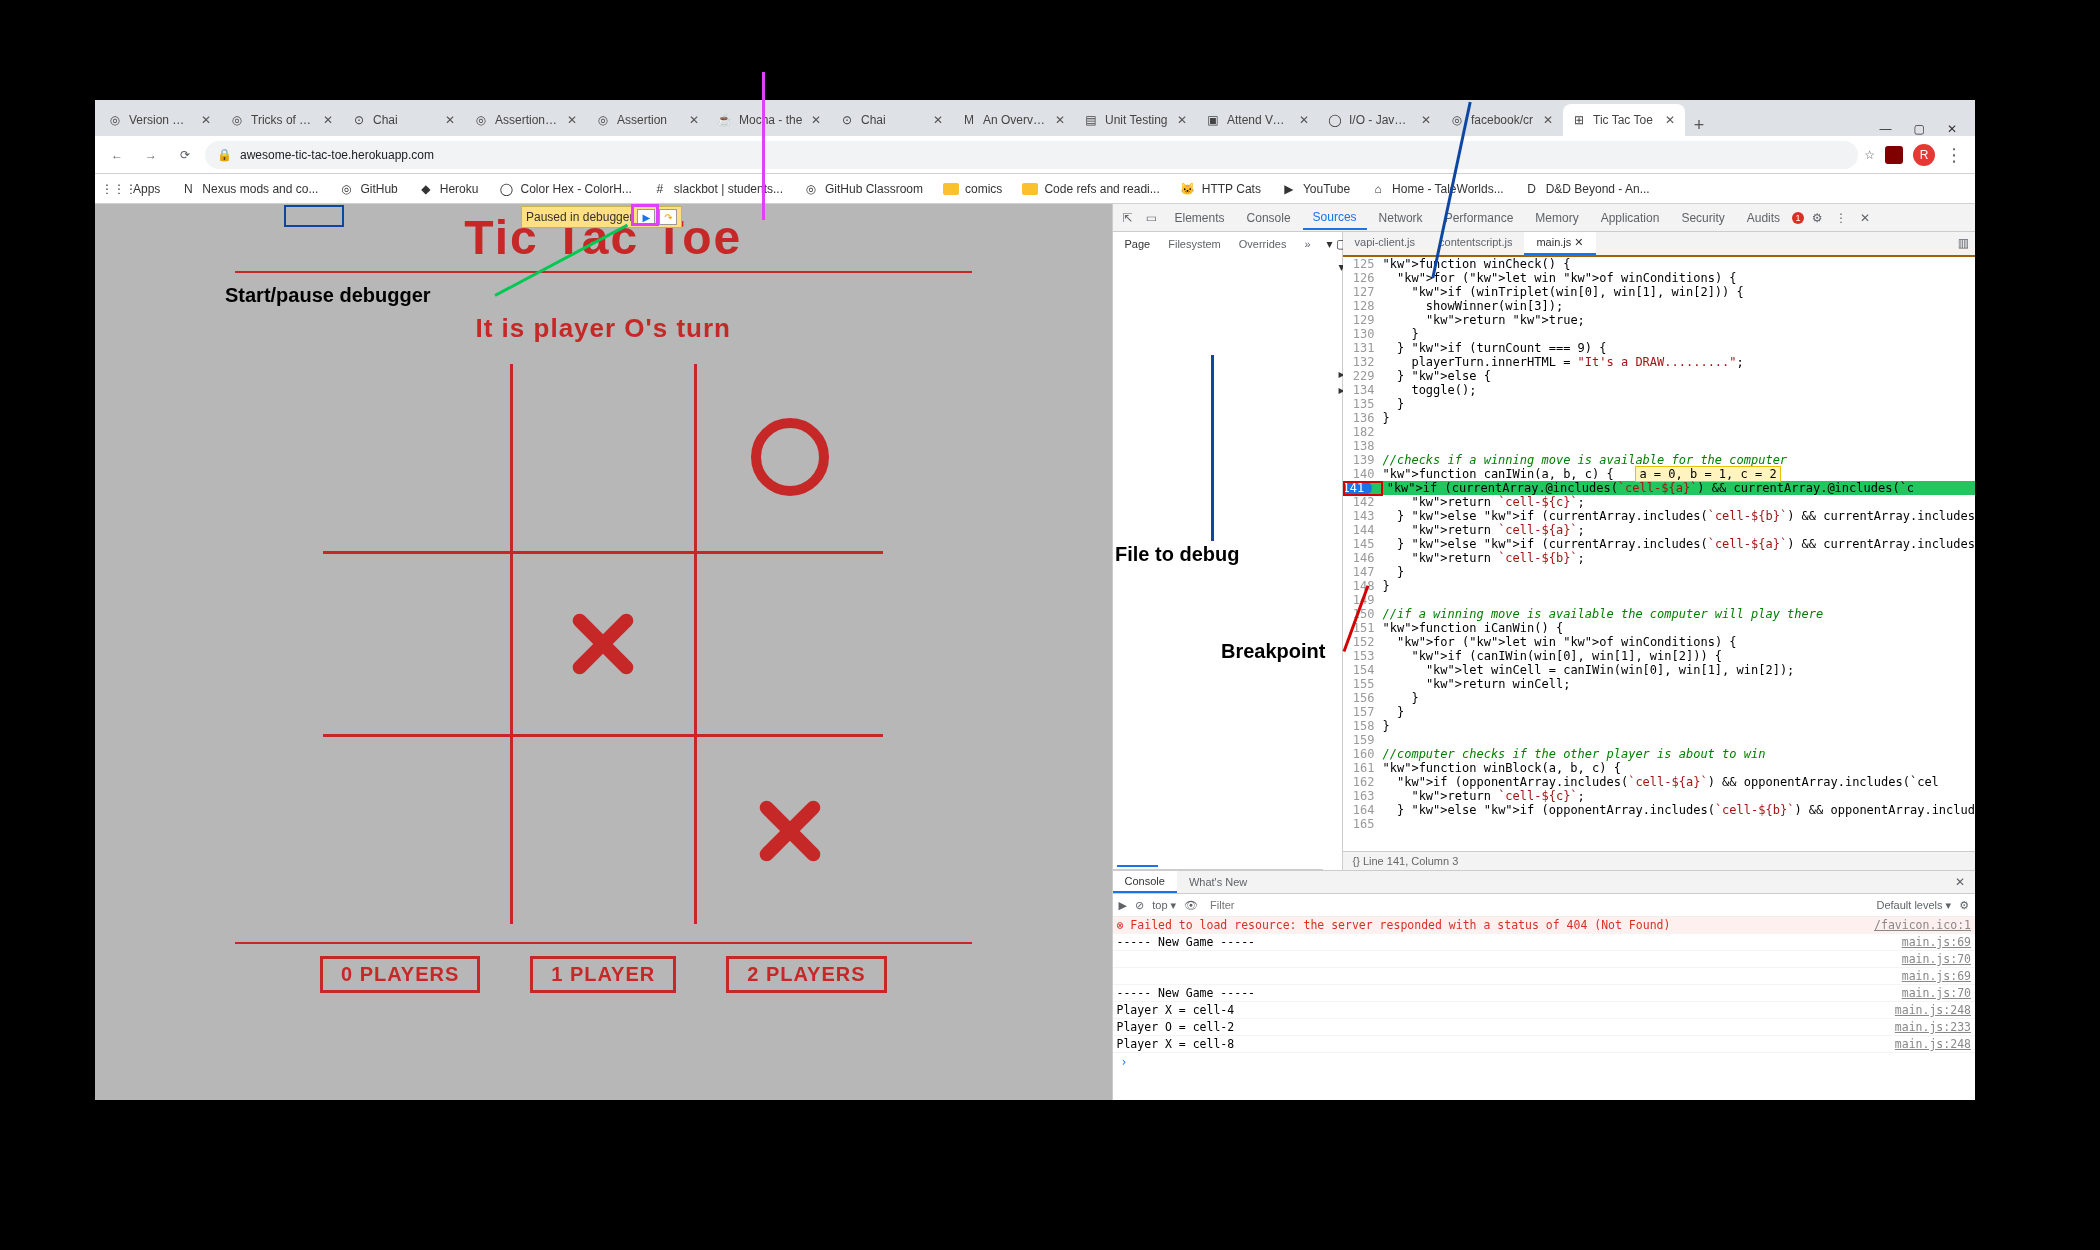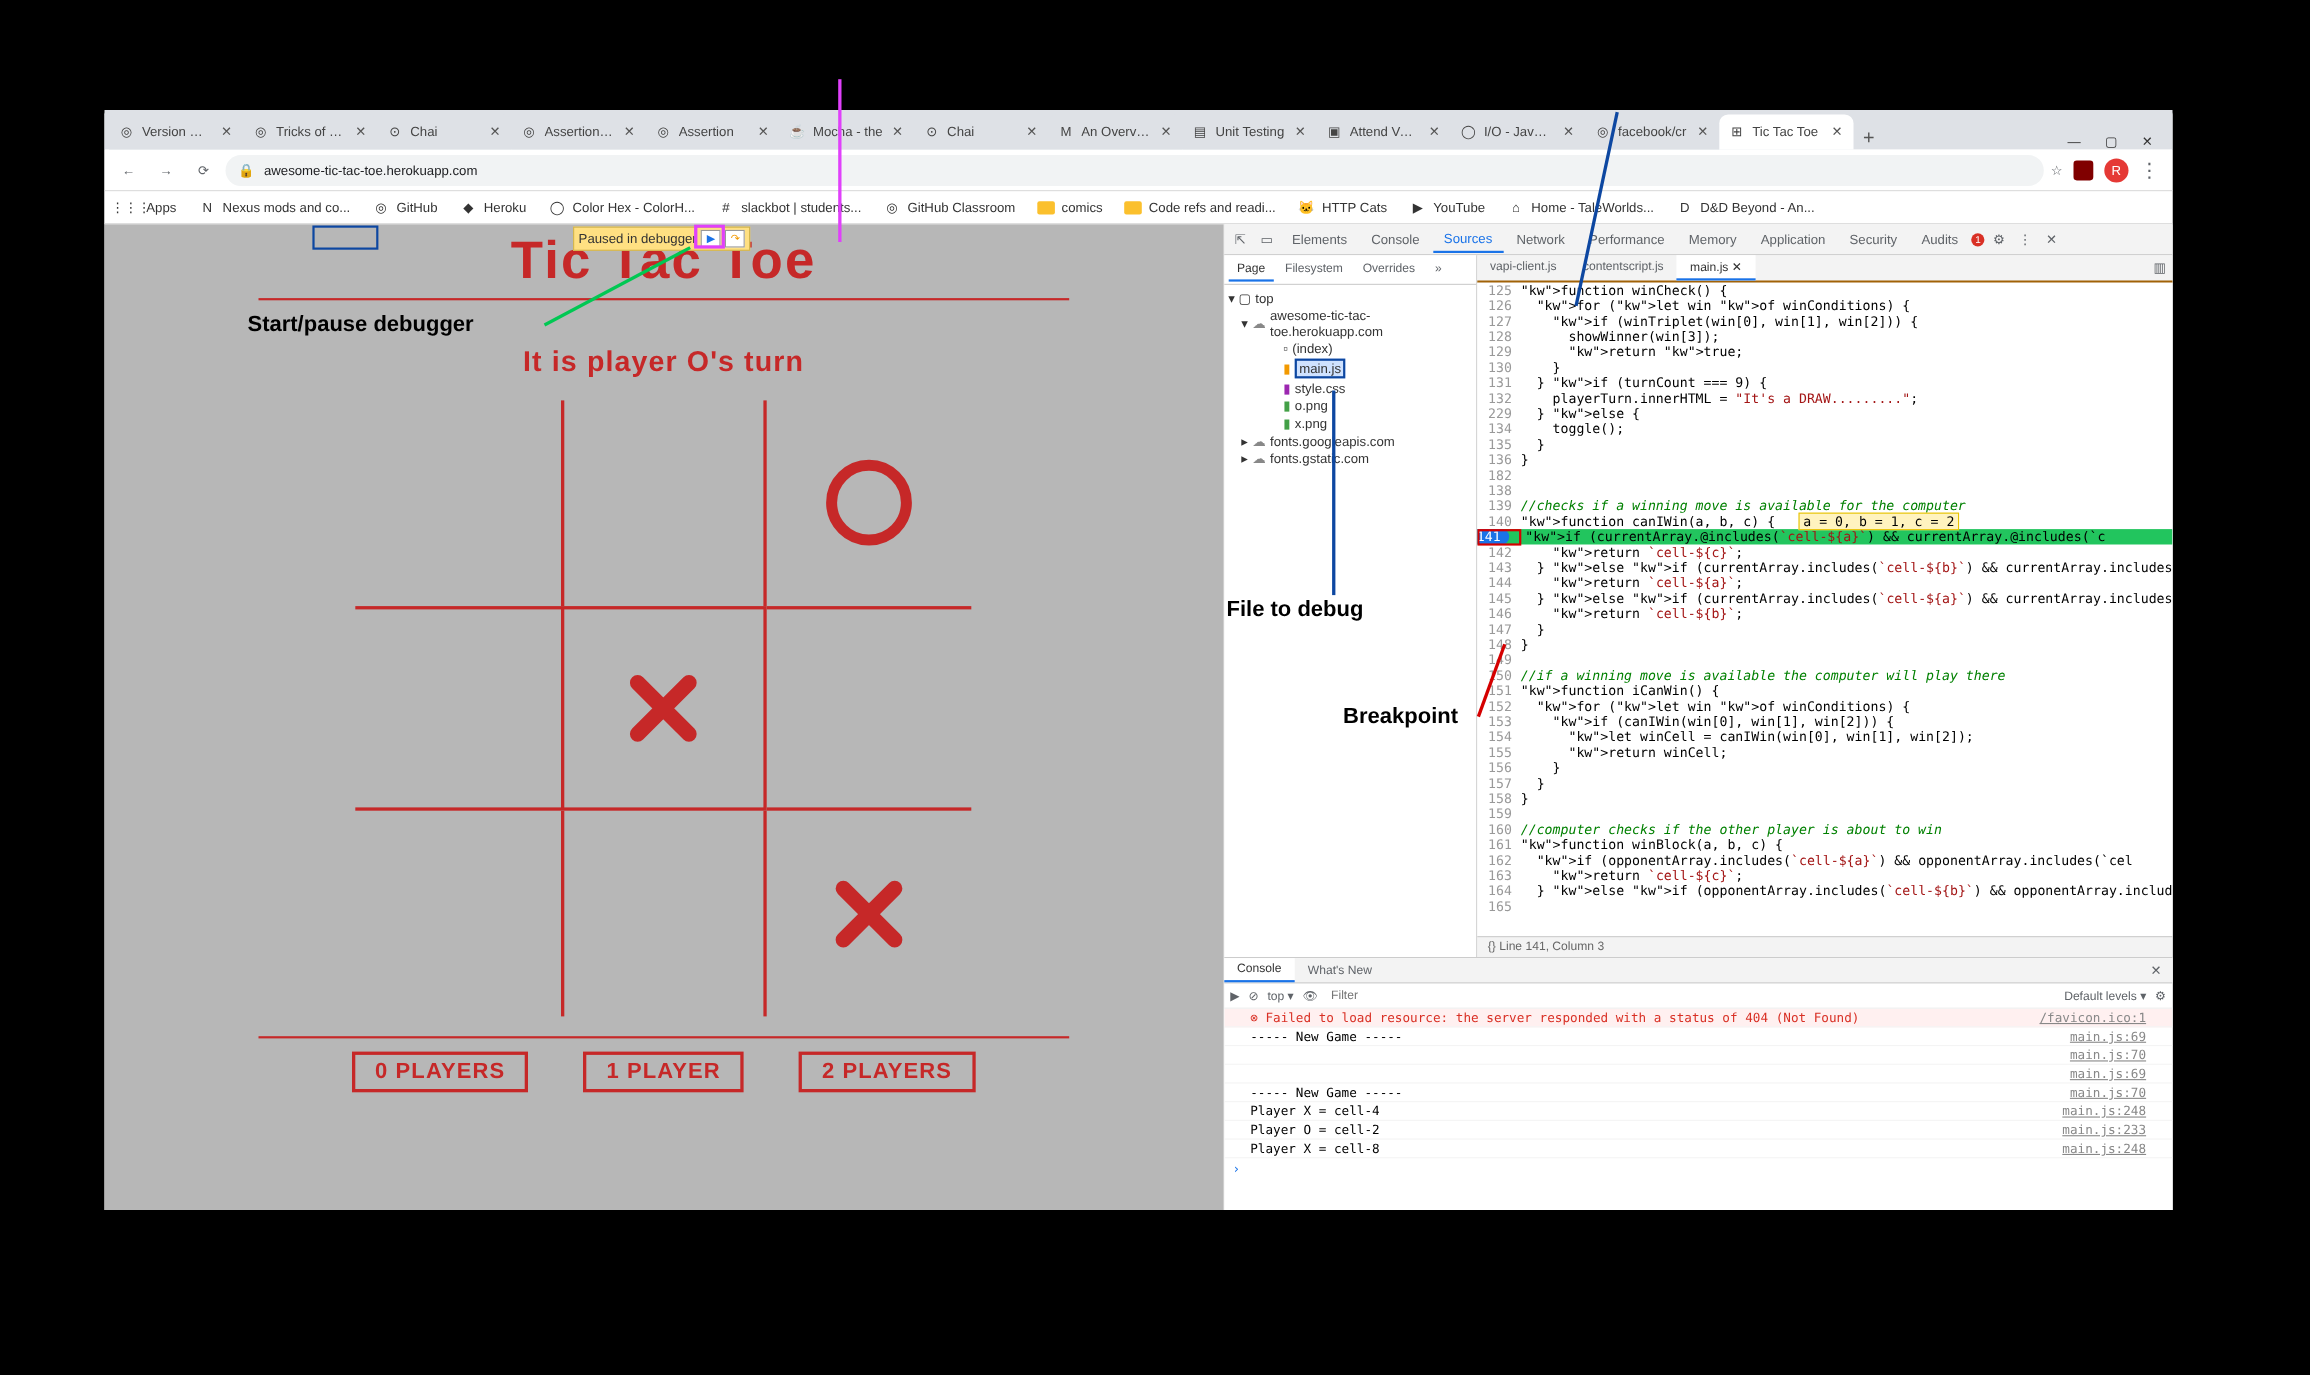--- a/index.html
+++ b/index.html
@@ -181,21 +181,21 @@
   .dt-tab { padding:4px 10px; color:#5f6368; }
   .dt-tab.active { color:#1a73e8; border-bottom:2px solid #1a73e8; }
   .dt-icon { width:22px; text-align:center; color:#5f6368; }
   .dt-err { color:#d93025; display:flex; align-items:center; gap:3px;}
   .dt-err .dot{width:12px;height:12px;border-radius:50%; background:#d93025;color:#fff;font-size:9px;display:flex;align-items:center;justify-content:center;}
 
   
   .sources-body { flex:1; display:flex; min-height:0;}
   .src-nav {
     width: 230px; border-right:1px solid #ccc; background:#fff;
-    display:flex; flex-direction:column;
+    display:flex; flex-direction:row;
   }
   .src-nav-tabs { display:flex; gap:2px; border-bottom:1px solid #ccc; padding:2px 4px;}
   .src-nav-tabs .t { padding:4px 8px; color:#5f6368; font-size:11px;}
   .src-nav-tabs .t.active{ color:#333; border-bottom:2px solid #1a73e8;}
   .tree { padding:4px 2px; font-size:12px; color:#333; }
   .tree-row { display:flex; align-items:center; gap:4px; padding:1px 2px; }
   .tree-indent-1 { padding-left:14px;}
   .tree-indent-3 { padding-left:52px;}
   .cloud { color:#888; }
   .js-color { color:#f29900; } .css-color{color:#9c27b0;} .img-color{color:#43a047;}
@@ -219,21 +219,21 @@
   
   .console-drawer { border-top:1px solid #ccc; background:#fff; display:flex; flex-direction:column; height:230px;}
   .cd-tabs { display:flex; border-bottom:1px solid #ccc; background:#f3f3f3; align-items:center;}
   .cd-tabs .ct { padding:4px 12px; font-size:11px; color:#5f6368;}
   .cd-tabs .ct.active{color:#333; border-bottom:2px solid #1a73e8; background:#fff;}
   .cd-tabs .close{margin-left:auto; padding:4px 10px; color:#5f6368;}
   .cd-toolbar { display:flex; align-items:center; gap:8px; padding:3px 6px; border-bottom:1px solid #eee;}
   .cd-toolbar .sel{color:#5f6368; font-size:11px;}
   .cd-toolbar input { border:none; outline:none; flex:1; font-size:11px; padding:2px 4px;}
   .cd-body { flex:1; overflow:auto; font-family: Consolas, monospace; font-size:11.5px; }
-  .crow { display:flex; padding:1px 24px; border-bottom:1px solid #f4f4f4;}
+  .crow { display:flex; padding:1px 4px; border-bottom:1px solid #f4f4f4;}
   .crow.err { color:#d93025; background:#fff0f0;}
   .crow .msg{flex:1;}
   .crow .src{color:#888;}
   .crow .src a{color:#888; text-decoration:underline;}
   .prompt-row{display:flex; padding:2px 8px; color:#1a73e8;}
   .sources-hl-box{position:absolute; border:2px solid #0d47a1;}
 </style>
 </head>
 <body>
 

